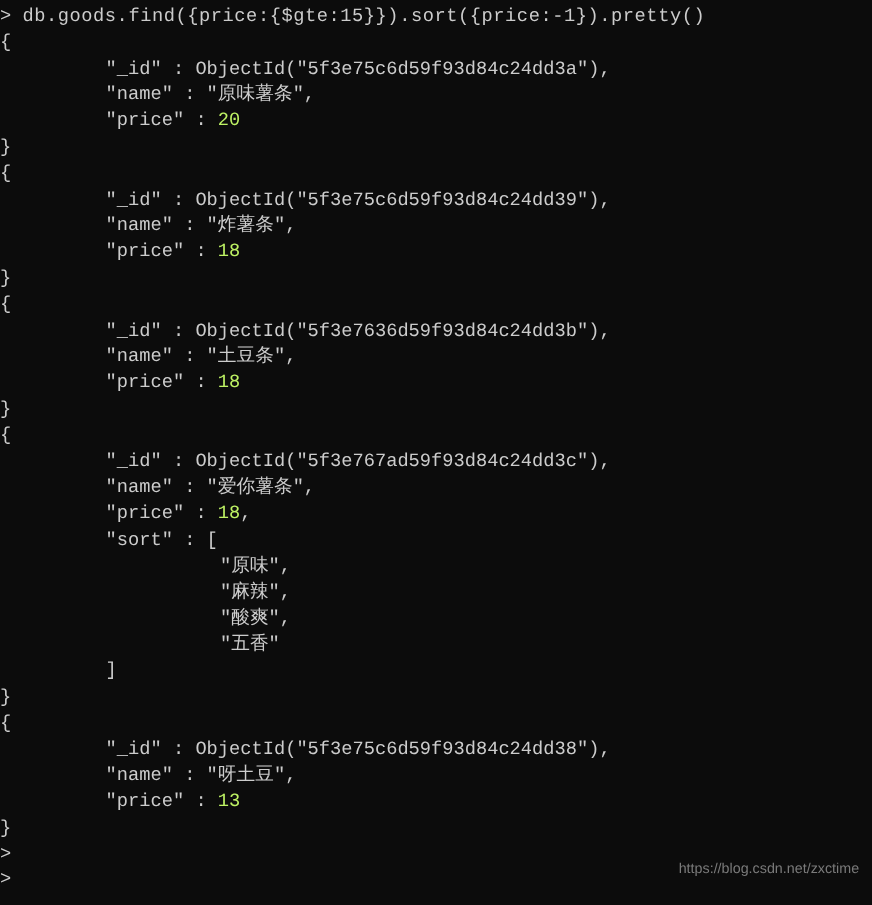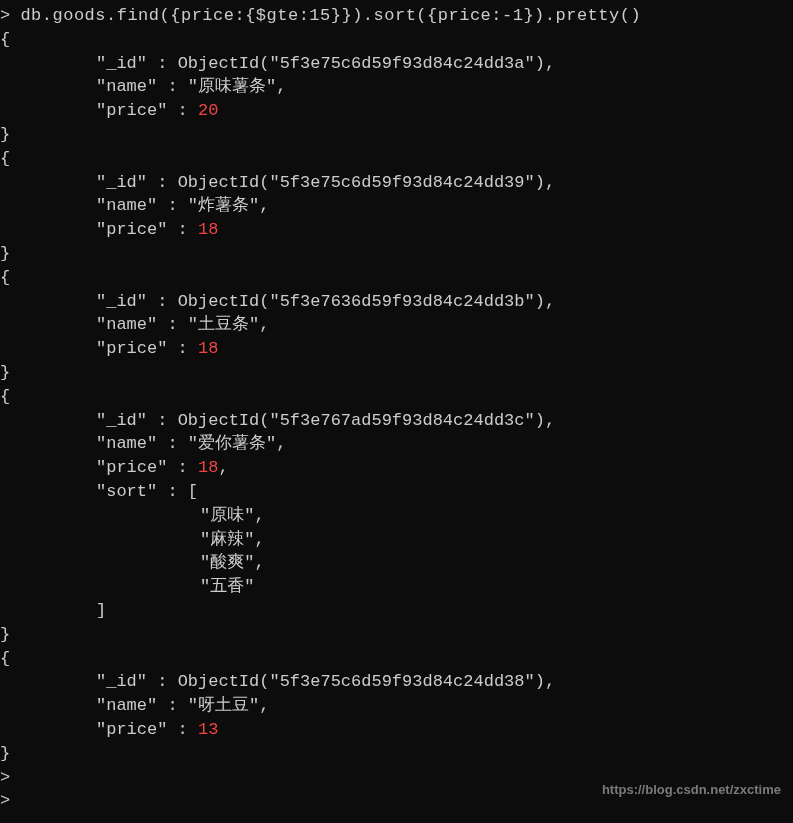--- a/index.html
+++ b/index.html
@@ -34,39 +34,38 @@
     .key {
       color: #cccccc;
     }
     .punct {
       color: #cccccc;
     }
     .string {
       color: #cccccc;
     }
     .number {
-      color: #ef4444;
+      color: #bef264;
     }
     .sort-line {
       padding-left: 96px;
     }
     .sort-item-line {
       padding-left: 200px;
     }
     .sort-close-line {
       padding-left: 96px;
     }
     .watermark {
       position: absolute;
       bottom: 24px;
       right: 12px;
       font-size: 13px;
       color: #7a7a7a;
       font-family: sans-serif;
-      font-weight: bold;
     }
     .cmd-part {
       letter-spacing: 0.5px;
     }
   </style>
 </head>
 <body>
 
 <div>
   <div class="prompt-line">

